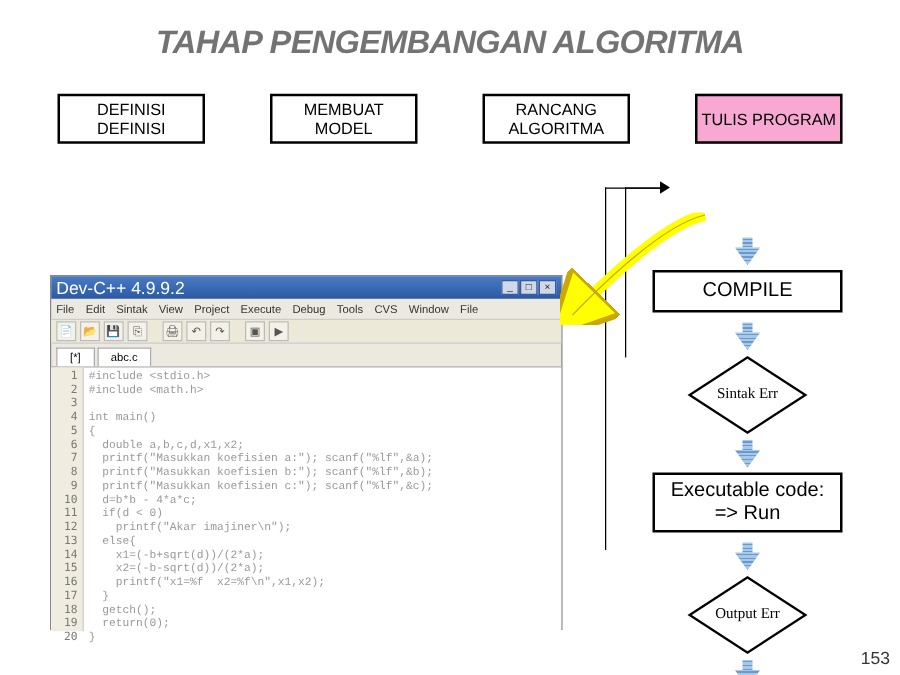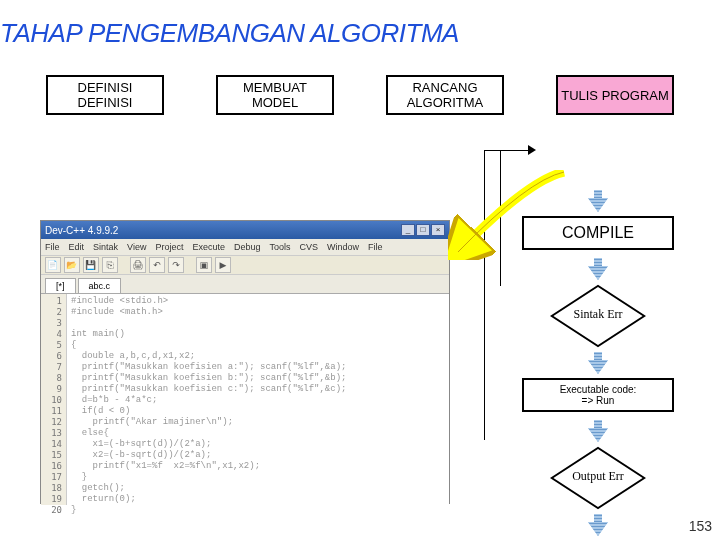--- a/index.html
+++ b/index.html
@@ -1,36 +1,36 @@
 <!DOCTYPE html>
 <html><head>
 <meta charset="utf-8">
 <style>
 *{margin:0;padding:0;box-sizing:border-box}
 body{width:720px;height:540px;background:#fff;font-family:Arial,sans-serif;position:relative;overflow:hidden}
-.title{font-size:26px;font-weight:normal;font-style:italic;color:#1d4ed8;text-align:left;padding:18px 0 26px;letter-spacing:-0.5px}
+.title{font-size:26px;font-weight:bold;font-style:italic;color:#737373;text-align:center;padding:18px 0 26px;letter-spacing:-0.5px}
 .boxes-row{display:flex;justify-content:space-between;padding:0 46px;gap:28px}
 .box{border:2px solid #000;background:#fff;text-align:center;display:flex;flex-direction:column;justify-content:center;align-items:center;font-size:13px;width:118px;height:40px}
 .box.highlight{background:#f9a8d4}
 .column{position:absolute;right:46px;top:190px;width:152px;display:flex;flex-direction:column;align-items:center}
 .small-box{border:2px solid #000;background:#fff;text-align:center;font-size:16px;width:152px;padding:6px 2px;margin-bottom:8px}
-.small-box.exec{font-size:10px;padding:4px}
+.small-box.exec{font-size:16px;padding:4px}
 .diamond{width:78px;height:52px;position:relative;margin:6px 0 10px}
 .diamond .shape{width:56px;height:56px;background:#fff;border:2px solid #000;transform:rotate(45deg) skew(-12deg,-12deg);position:absolute;left:11px;top:-2px}
 .diamond .label{position:absolute;top:17px;left:0;width:100%;text-align:center;font-size:12px;font-family:'Times New Roman',serif;z-index:2}
 .arrow-down{width:0;height:0;border-left:10px solid transparent;border-right:10px solid transparent;border-top:14px solid;margin:2px 0 4px;position:relative}
 .arrow-down.striped{border-top-color:#a8c8e8}
 .arrow-down.striped::after{content:"";position:absolute;top:-14px;left:-10px;width:20px;height:14px;background:repeating-linear-gradient(0deg,#6a9acc 0,#6a9acc 1px,#a8c8e8 1px,#a8c8e8 3px);-webkit-clip-path:polygon(0 0,100% 0,50% 100%);clip-path:polygon(0 0,100% 0,50% 100%)}
 .arrow-stem{width:8px;height:8px;background:repeating-linear-gradient(0deg,#6a9acc 0,#6a9acc 1px,#a8c8e8 1px,#a8c8e8 3px);margin-bottom:-2px}
 .loop-line{position:absolute;border:1.5px solid #000;border-right:none}
 .loop-arrow-head{position:absolute;width:0;height:0;border-top:5px solid transparent;border-bottom:5px solid transparent;border-left:8px solid #000}
 
 .ide{position:absolute;left:40px;top:220px;width:410px;height:284px;border:1px solid #888;background:#eceae0;font-size:9px;font-family:'Tahoma',sans-serif}
 .ide-title{height:18px;background:linear-gradient(#4a7ac4,#2a5aa4);color:#fff;display:flex;align-items:center;padding:0 4px;justify-content:space-between}
-.ide-title .t{font-size:10px}
+.ide-title .t{font-size:14px}
 .ide-title .wbtns{display:flex;gap:1px}
 .ide-title .wbtn{width:14px;height:12px;background:#d0d8e8;border:1px solid #3a5a9a;font-size:8px;text-align:center;line-height:10px;color:#222}
 .ide-menu{height:16px;padding:0 4px;display:flex;gap:9px;align-items:center;color:#333;font-size:9px}
 .ide-toolbar{height:20px;border-top:1px solid #ccc;border-bottom:1px solid #ccc;display:flex;align-items:center;gap:3px;padding:0 4px;background:#ece9d8}
 .ide-toolbar .btn{width:16px;height:16px;background:#f4f2e8;border:1px solid #bbb;display:flex;align-items:center;justify-content:center;font-size:9px;color:#555}
 .ide-tabs{height:18px;display:flex;align-items:flex-end;padding:0 4px;gap:2px}
 .ide-tabs .tab{background:#fff;border:1px solid #aaa;border-bottom:none;padding:2px 10px;font-size:9px}
 .ide-body{display:flex;height:212px;background:#fff;border-top:1px solid #aaa}
 .ide-gutter{width:26px;background:#f0ede0;border-right:1px solid #ccc;text-align:right;padding:2px 4px 0 0;font-size:9px;color:#777;font-family:monospace;line-height:11px}
 .ide-code{flex:1;padding:2px 4px;font-family:'Courier New',monospace;font-size:9px;line-height:11px;color:#999;white-space:pre}

